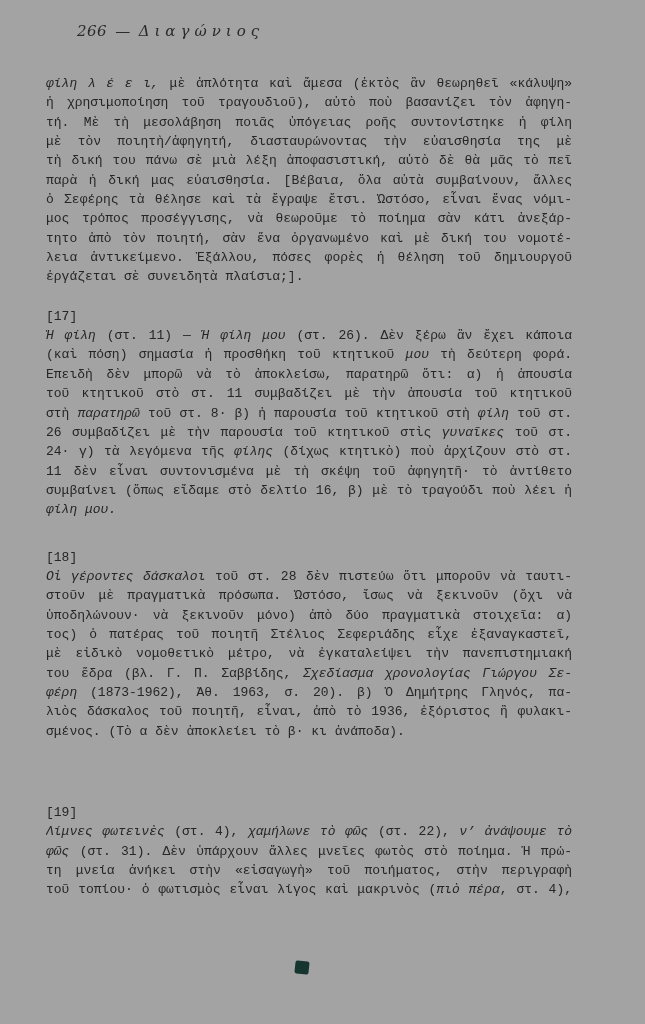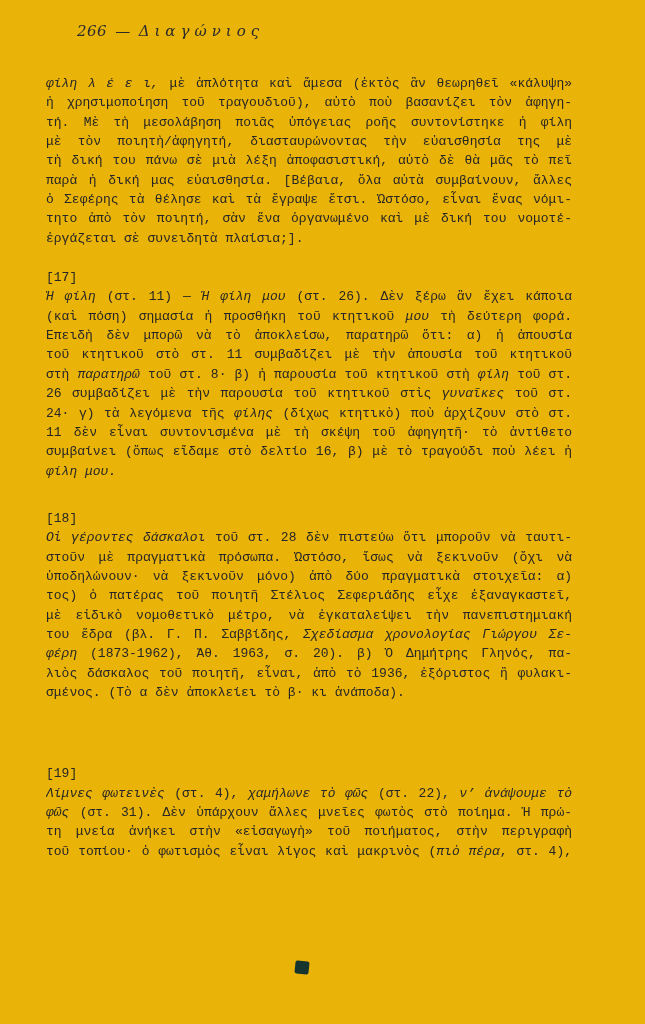--- a/index.html
+++ b/index.html
@@ -47,36 +47,38 @@
   .ink-mark{
     position:absolute;left:295px;top:961px;
     width:14px;height:13px;
     border-radius:2px;
     transform:rotate(6deg);
   }
 </style>
 </head>
 <body>
 
-<div class="page" style="background-color: #eab308;">
+<div class="page" style="background-color: #a3a3a3;">
 
   <div class="header">
     <span>266</span><span class="sep">—</span><span class="title">Διαγώνιος</span>
   </div>
 
   <div class="text-block" style="color: rgb(38, 38, 38);">
       <div class="section">
         <div class="line"><span class="it">φίλη λ έ ε ι,</span><span> μὲ ἁπλότητα καὶ ἄμεσα (ἐκτὸς ἂν θεωρηθεῖ «κάλυψη»</span></div>
         <div class="line"><span>ἡ χρησιμοποίηση τοῦ τραγουδιοῦ), αὐτὸ ποὺ βασανίζει τὸν ἀφηγη-</span></div>
         <div class="line"><span>τή. Μὲ τὴ μεσολάβηση ποιᾶς ὑπόγειας ροῆς συντονίστηκε ἡ φίλη</span></div>
         <div class="line"><span>μὲ τὸν ποιητὴ/ἀφηγητή, διασταυρώνοντας τὴν εὐαισθησία της μὲ</span></div>
         <div class="line"><span>τὴ δική του πάνω σὲ μιὰ λέξη ἀποφασιστική, αὐτὸ δὲ θὰ μᾶς τὸ πεῖ</span></div>
         <div class="line"><span>παρὰ ἡ δική μας εὐαισθησία. [Βέβαια, ὅλα αὐτὰ συμβαίνουν, ἄλλες</span></div>
         <div class="line"><span>ὁ Σεφέρης τὰ θέλησε καὶ τὰ ἔγραψε ἔτσι. Ὡστόσο, εἶναι ἕνας νόμι-</span></div>
+        <div class="line"><span>μος τρόπος προσέγγισης, νὰ θεωροῦμε τὸ ποίημα σὰν κάτι ἀνεξάρ-</span></div>
         <div class="line"><span>τητο ἀπὸ τὸν ποιητή, σὰν ἕνα ὀργανωμένο καὶ μὲ δική του νομοτέ-</span></div>
+        <div class="line"><span>λεια ἀντικείμενο. Ἐξάλλου, πόσες φορὲς ἡ θέληση τοῦ δημιουργοῦ</span></div>
         <div class="line noj"><span>ἐργάζεται σὲ συνειδητὰ πλαίσια;].</span></div>
       </div>
       <div class="section">
         <div class="sec-label">[17]</div>
         <div class="line"><span class="it">Ἡ φίλη</span><span> (στ. 11) — </span><span class="it">Ἡ φίλη μου</span><span> (στ. 26). Δὲν ξέρω ἂν ἔχει κάποια</span></div>
         <div class="line"><span>(καὶ πόση) σημασία ἡ προσθήκη τοῦ κτητικοῦ </span><span class="it">μου</span><span> τὴ δεύτερη φορά.</span></div>
         <div class="line"><span>Ἐπειδὴ δὲν μπορῶ νὰ τὸ ἀποκλείσω, παρατηρῶ ὅτι: α) ἡ ἀπουσία</span></div>
         <div class="line"><span>τοῦ κτητικοῦ στὸ στ. 11 συμβαδίζει μὲ τὴν ἀπουσία τοῦ κτητικοῦ</span></div>
         <div class="line"><span>στὴ </span><span class="it">παρατηρῶ</span><span> τοῦ στ. 8· β) ἡ παρουσία τοῦ κτητικοῦ στὴ </span><span class="it">φίλη</span><span> τοῦ στ.</span></div>
         <div class="line"><span>26 συμβαδίζει μὲ τὴν παρουσία τοῦ κτητικοῦ στὶς </span><span class="it">γυναῖκες</span><span> τοῦ στ.</span></div>

